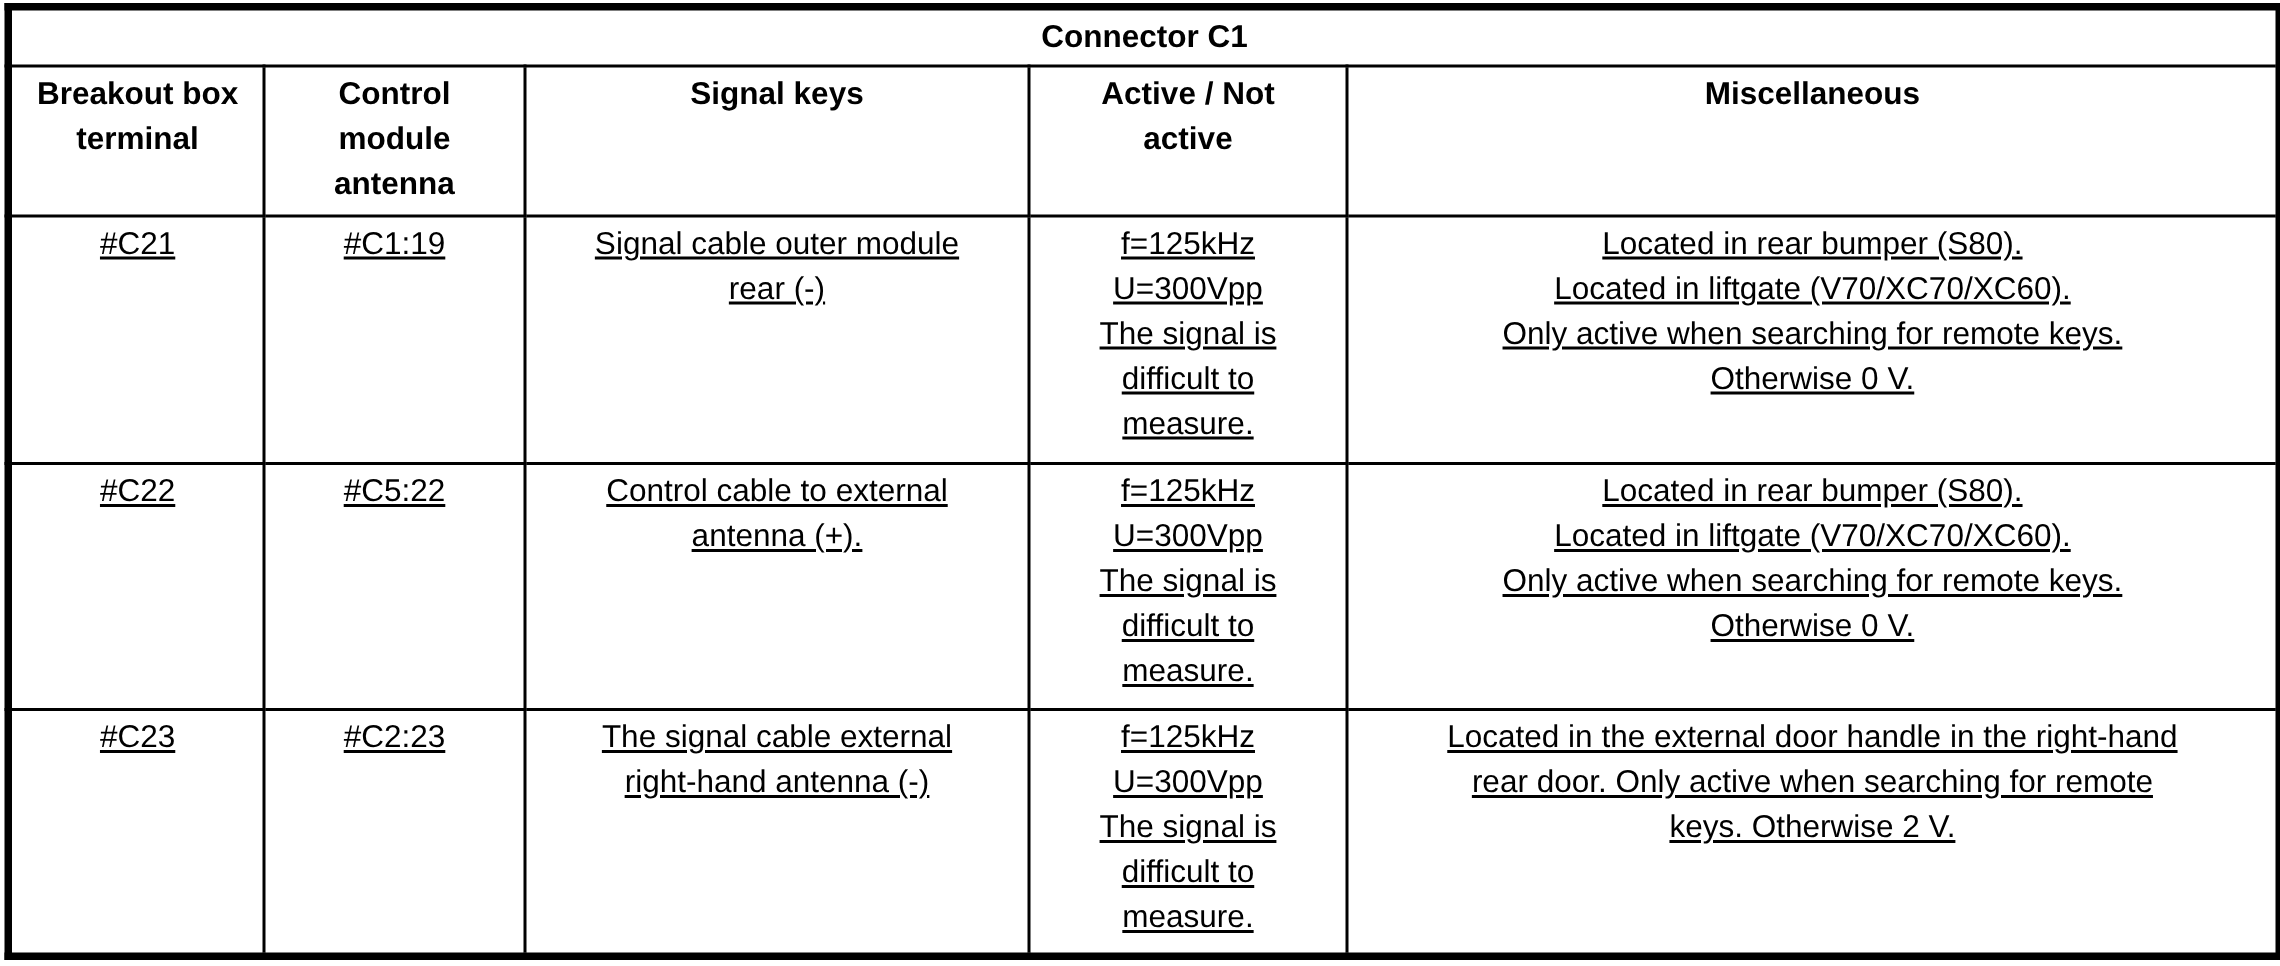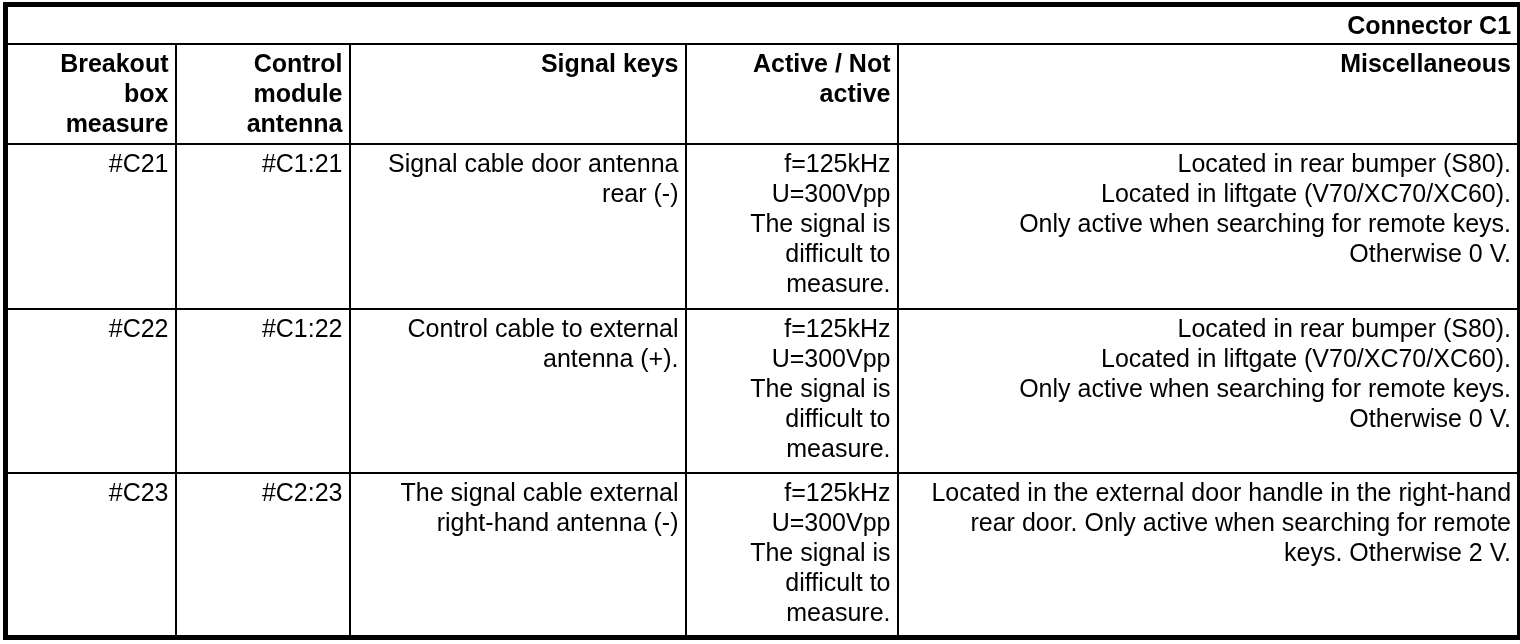--- a/index.html
+++ b/index.html
@@ -19,94 +19,95 @@
   table.connector-table {
     border-collapse: collapse;
     table-layout: fixed;
     width: 1514px;
     height: 638px;
     border: 5px solid #000000;
   }
   table.connector-table th,
   table.connector-table td {
     border: 2px solid #000000;
-    font-size: 25px;
+    font-size: 21px;
     line-height: 30px;
     padding: 3px 6px 3px 7px;
     vertical-align: top;
-    text-align: right;
+    text-align: center;
     white-space: pre-line;
     overflow: hidden;
     box-sizing: border-box;
   }
   th.title-cell {
     text-align: center;
     vertical-align: middle;
     font-weight: bold;
     height: 36px;
     padding: 2px 6px;
   }
   tr.header-row th {
     font-weight: bold;
     height: 100px;
   }
   tr.data-row {
     height: 161px;
   }
   tr.data-row td {
     font-weight: normal;
+    text-decoration: underline;
   }
 </style>
 </head>
 <body>
 
 <div class="page">
   <table class="connector-table">
     <colgroup>
       <col style="width:170px">
       <col style="width:174px">
       <col style="width:336px">
       <col style="width:212px">
       <col style="width:622px">
     </colgroup>
     <thead>
       <tr>
         <th class="title-cell" colspan="5">Connector C1</th>
       </tr>
       <tr class="header-row">
         <th>Breakout box
-measure</th>
+terminal</th>
         <th>Control
 module
 antenna</th>
         <th>Signal keys</th>
         <th>Active / Not
 active</th>
         <th>Miscellaneous</th>
       </tr>
     </thead>
     <tbody>
       <tr class="data-row">
         <td>#C21</td>
-        <td>#C1:21</td>
-        <td>Signal cable door antenna
+        <td>#C1:19</td>
+        <td>Signal cable outer module
 rear (-)</td>
         <td>f=125kHz
 U=300Vpp
 The signal is
 difficult to
 measure.</td>
         <td>Located in rear bumper (S80).
 Located in liftgate (V70/XC70/XC60).
 Only active when searching for remote keys.
 Otherwise 0 V.</td>
       </tr>
       <tr class="data-row">
         <td>#C22</td>
-        <td>#C1:22</td>
+        <td>#C5:22</td>
         <td>Control cable to external
 antenna (+).</td>
         <td>f=125kHz
 U=300Vpp
 The signal is
 difficult to
 measure.</td>
         <td>Located in rear bumper (S80).
 Located in liftgate (V70/XC70/XC60).
 Only active when searching for remote keys.

